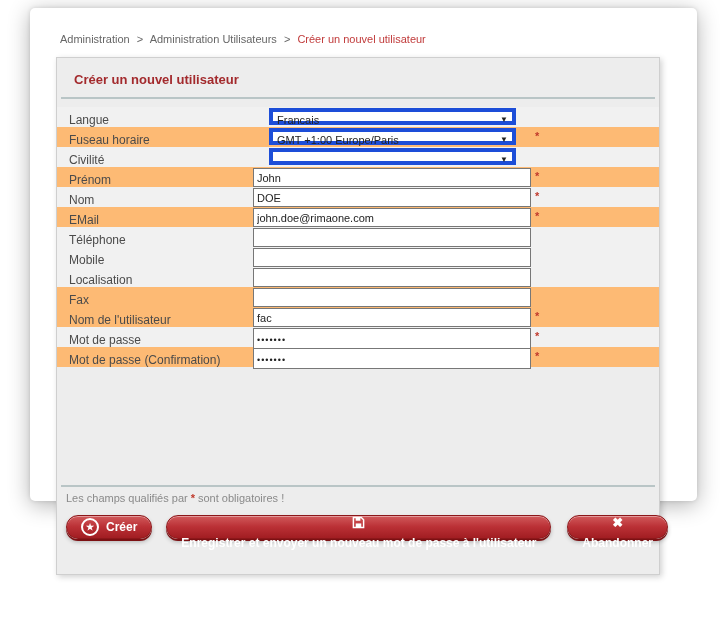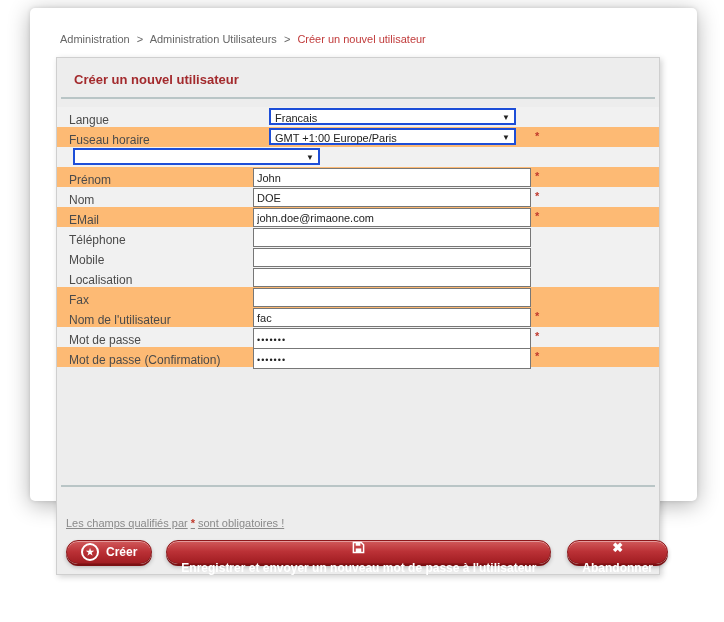--- a/index.html
+++ b/index.html
@@ -15,30 +15,30 @@
   .panel-title{padding:14px 17px 10px 17px;font-size:13px;font-weight:bold;color:#a32a2d;}
   .hsep{height:2px;background:#b9c5c6;margin:0 4px;}
   .rows{margin-top:8px;}
   .form-row{height:20px;display:flex;align-items:flex-end;}
   .form-row.light{background:#f1f1f1;}
   .form-row.dark{background:#fdba74;}
   .row-label{width:184px;padding-left:12px;font-size:12px;color:#4b4b4b;
     white-space:nowrap;overflow:hidden;}
   .row-control{flex:1;position:relative;height:20px;}
   .select-box{position:absolute;left:16px;top:1px;width:247px;height:17px;background:#fff;
-    border:2px solid #1d4ed8;box-sizing:border-box;cursor:pointer;}
+    border:4px solid #1d4ed8;box-sizing:border-box;cursor:pointer;}
   .select-value{display:block;font-size:11px;color:#222;padding:1px 14px 0 4px;line-height:14px;
     white-space:nowrap;overflow:hidden;}
   .select-arrow{position:absolute;right:4px;top:3px;font-size:8px;color:#222;line-height:10px;}
   .text-box{position:absolute;left:0;top:1px;width:270px;height:17px;border:1px solid #777;
     font-size:11px;color:#222;padding:0 3px;font-family:"Liberation Sans",sans-serif;background:#fff;}
   .text-box.pw{font-size:9px;letter-spacing:1px;padding-top:2px;}
   .required-star{position:absolute;left:282px;top:3px;color:#c0392b;font-size:11px;font-weight:bold;}
   .spacer{height:118px;}
-  .footnote{margin:30px 0 0 9px;font-size:11px;color:#8a8a8a;text-decoration:underline;}
+  .footnote{margin:5px 0 0 9px;font-size:11px;color:#8a8a8a;}
   .footnote .star{color:#c0392b;font-weight:bold;margin:0 3px;}
   .buttons{display:flex;align-items:center;margin:11px 0 0 9px;}
   .btn{height:24px;border-radius:13px;padding:0 14px;display:inline-flex;align-items:center;
     gap:7px;color:#fff;font-weight:bold;font-size:12px;cursor:pointer;white-space:nowrap;
     background:linear-gradient(180deg,#d15a5b 0%,#bb3136 48%,#a11d22 100%);
     border:1px solid #8c171a;box-sizing:border-box;
     box-shadow:inset 0 1px 0 rgba(255,255,255,.40),0 2px 0 #7c1013,0 3px 4px rgba(0,0,0,.25);}
   .btn + .btn{margin-left:14px;flex-direction:column;}
   .btn.last{margin-left:16px;}
   .icon-circle{width:14px;height:14px;border:2px solid #fff;border-radius:50%;display:inline-flex;
@@ -78,20 +78,21 @@
     <div class="row-control">
       <div class="select-box">
         <span class="select-value">GMT +1:00 Europe/Paris</span>
         <span class="select-arrow">▼</span>
       </div>
 
       <span class="required-star">*</span>
     </div>
   </div>
         <div class="form-row light">
+    <div class="row-label">Civilité</div>
     <div class="row-control">
       <div class="select-box">
         <span class="select-value"></span>
         <span class="select-arrow">▼</span>
       </div>
 
     </div>
   </div>
         <div class="form-row dark">
     <div class="row-label">Prénom</div>

